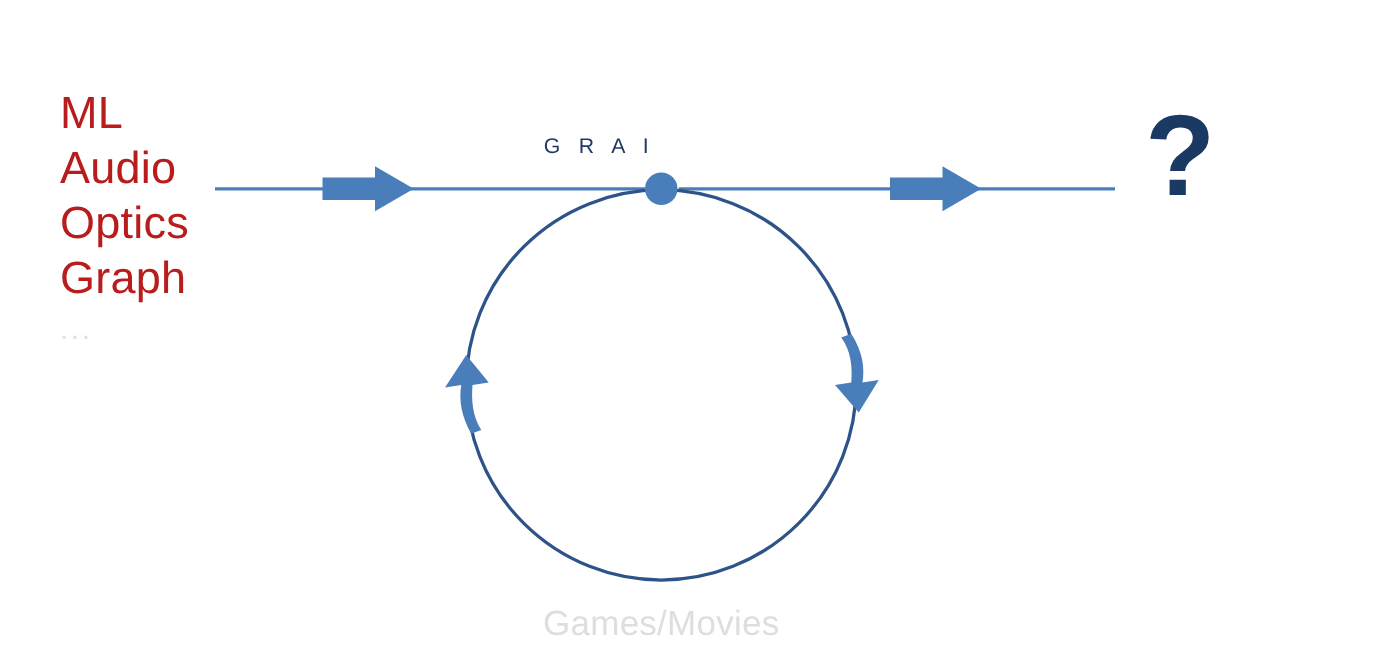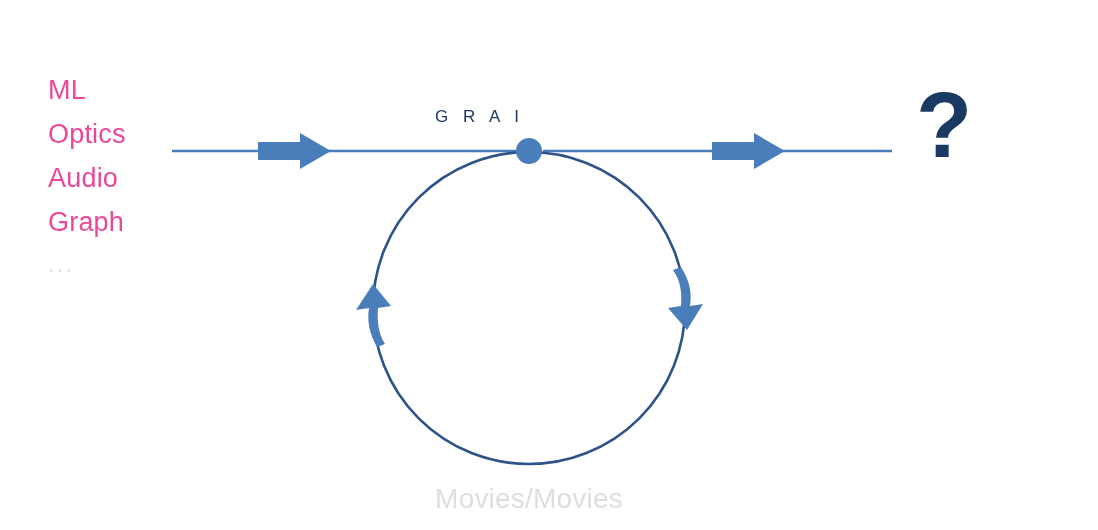--- a/index.html
+++ b/index.html
@@ -24,23 +24,23 @@
   }
 
   
   .domain-list {
     position: absolute;
     left: 48px;
     top: 68px;
     width: 160px;
   }
   .domain-item {
-    font-size: 27px;
+    font-size: 36px;
     line-height: 44px;
-    color: #ec4899;
+    color: #b91c1c;
     white-space: nowrap;
     letter-spacing: 0.2px;
   }
   .domain-item.ellipsis {
     font-size: 24px;
     line-height: 40px;
     letter-spacing: 2px;
     color: #dfe1e4;
   }
 
@@ -88,22 +88,22 @@
     font-family: "Liberation Sans", sans-serif;
   }
 </style>
 </head>
 <body>
 
 <div id="diagram-root">
 
   <div class="domain-list">
     <div class="domain-item">ML</div>
+    <div class="domain-item">Audio</div>
     <div class="domain-item">Optics</div>
-    <div class="domain-item">Audio</div>
     <div class="domain-item">Graph</div>
     <div class="domain-item ellipsis">...</div>
   </div>
 
   <svg class="svg-layer" width="1098" height="530" viewBox="0 0 1098 530">
 
     <line x1="172" y1="151" x2="516" y2="151" stroke="#4a7ebb" stroke-width="2.6"></line>
 
     <line x1="543" y1="151" x2="892" y2="151" stroke="#4a7ebb" stroke-width="2.6"></line>
 
@@ -115,17 +115,17 @@
 
     <path d="M 681,267 C 690,281 692,294 690,306 L 703,304 L 687,330 L 668,308 L 681,306 C 682,294 681,281 673,270 Z" fill="#4a7ebb"></path>
 
     <path d="M 377,347 C 369,333 367,320 369,308 L 356,310 L 373,284 L 391,306 L 378,308 C 377,320 378,333 385,344 Z" fill="#4a7ebb"></path>
 
     <circle cx="529" cy="151" r="13" fill="#4a7ebb"></circle>
   </svg>
 
   <div class="node-label">G R A I</div>
 
-  <div class="cycle-label">Movies/Movies</div>
+  <div class="cycle-label">Games/Movies</div>
 
   <div class="question-mark">?</div>
 
 </div>
 
 </body></html>

